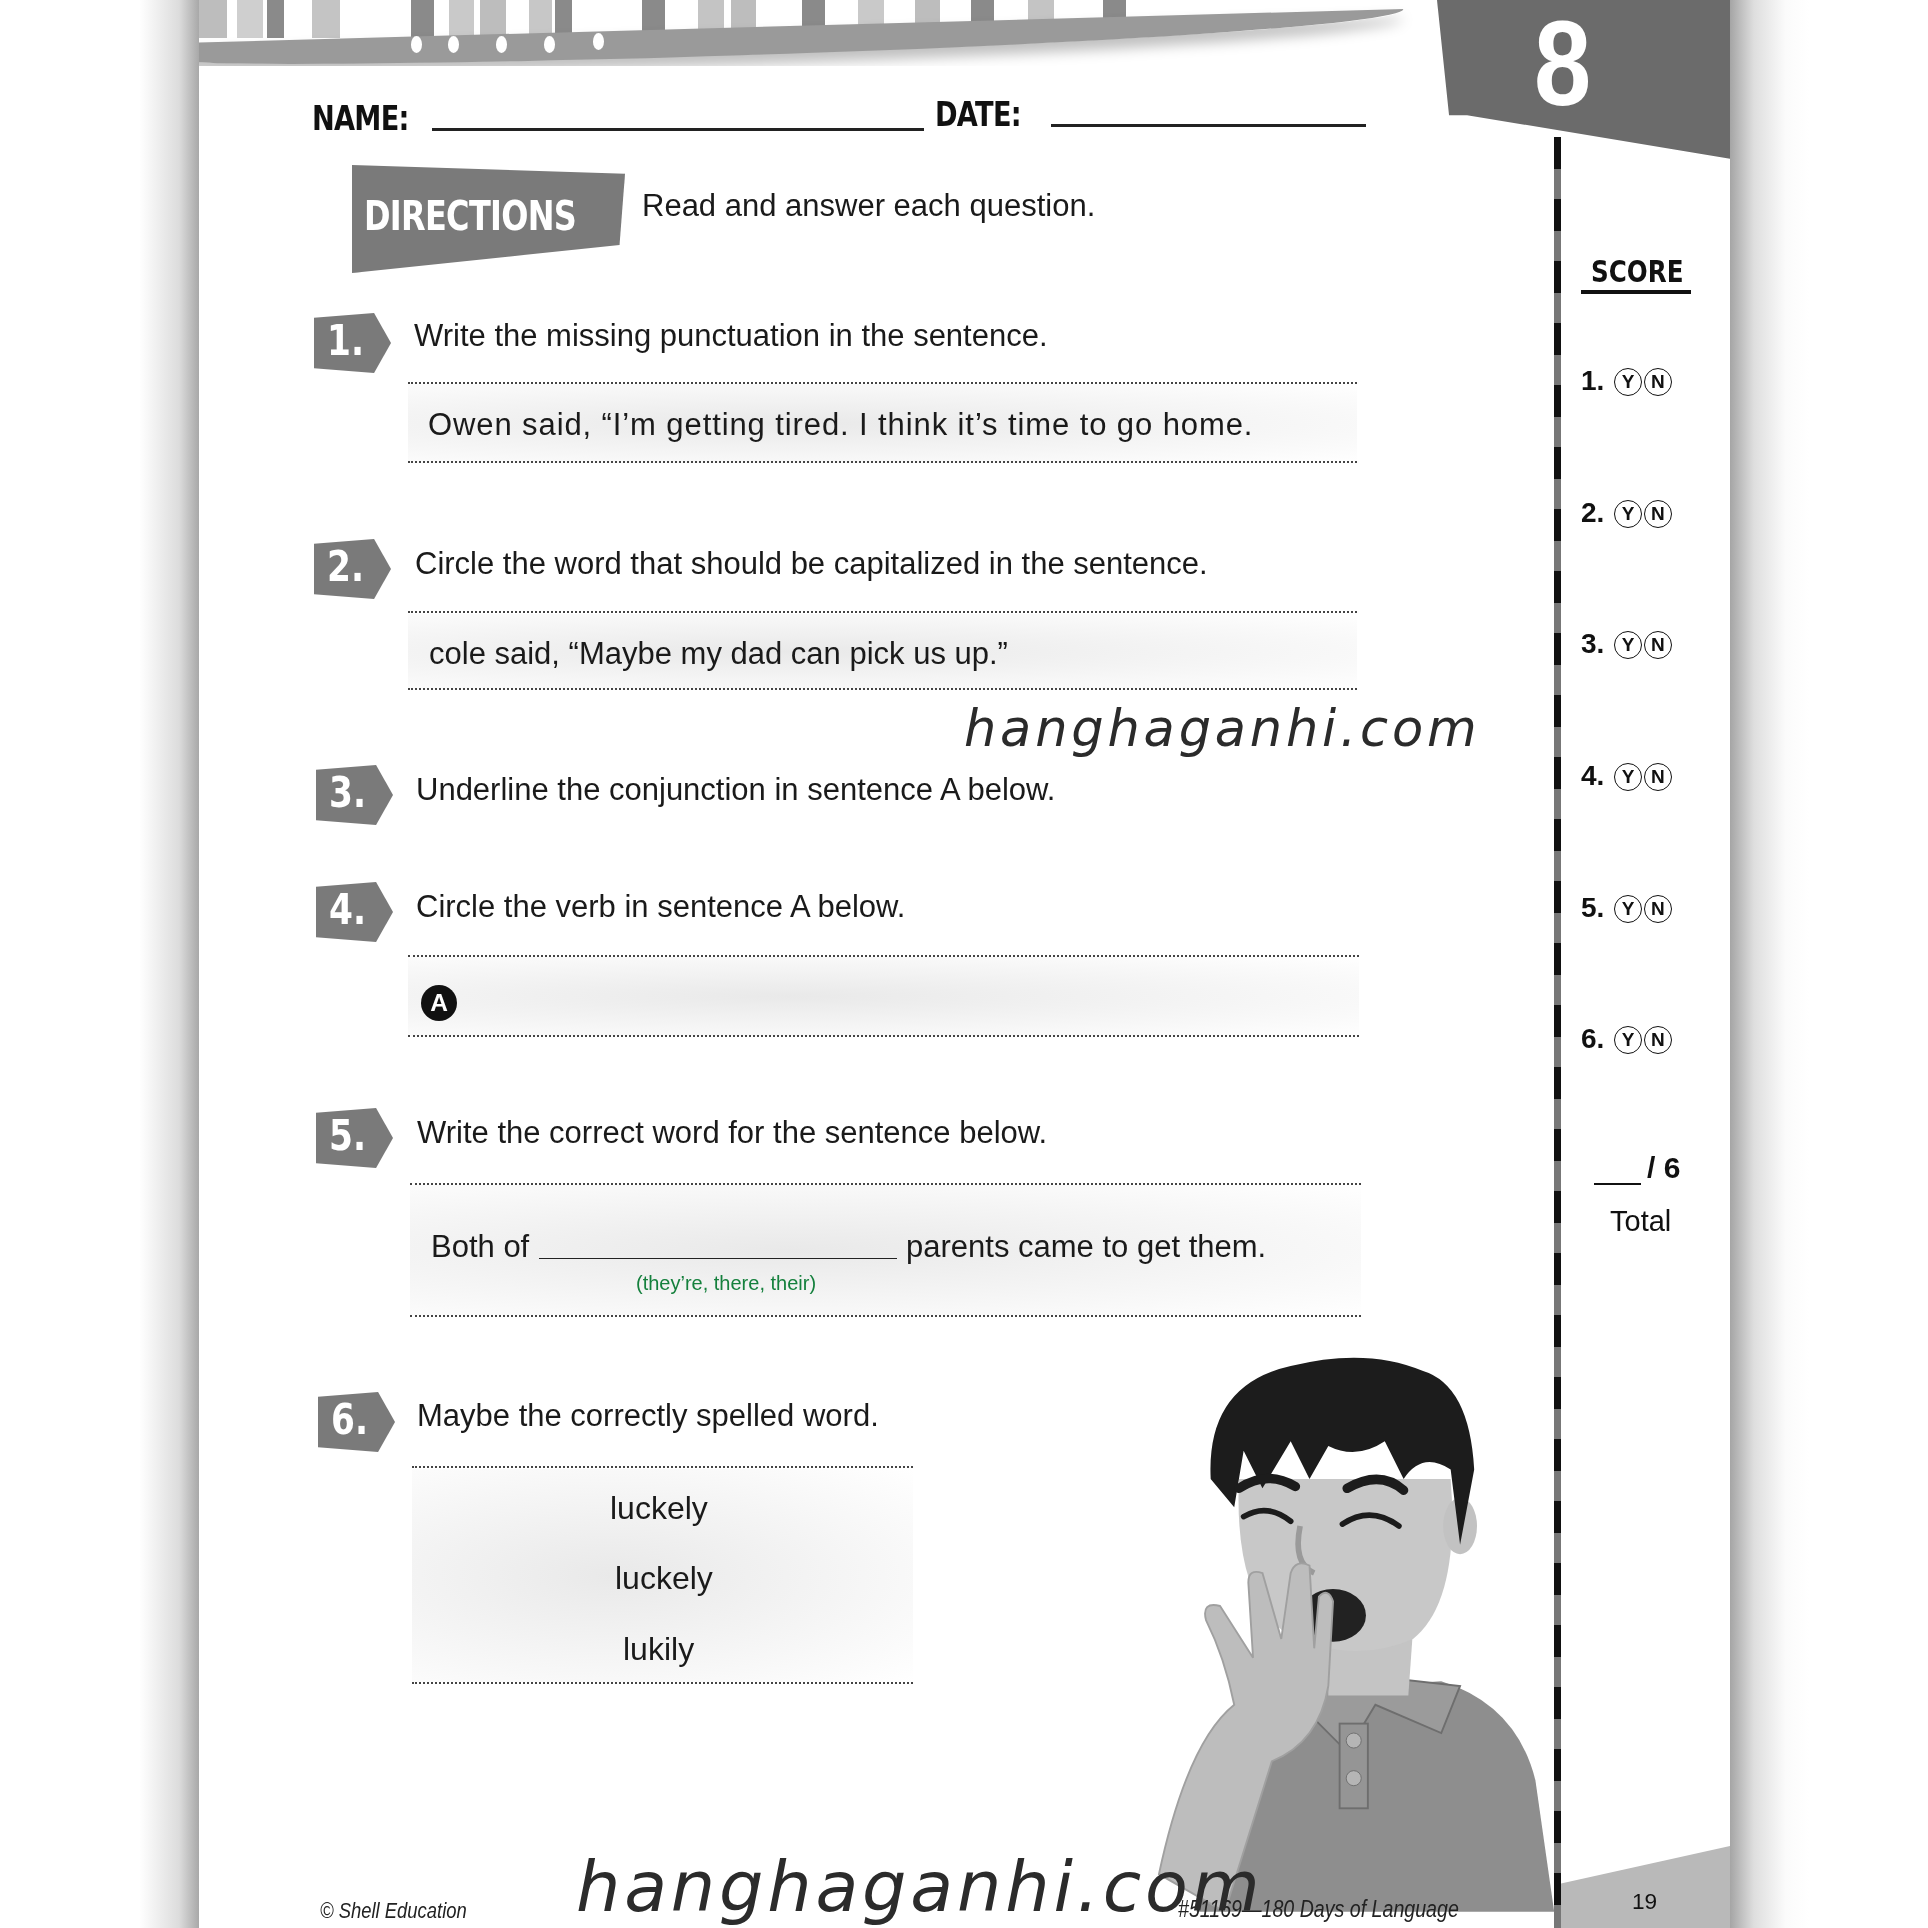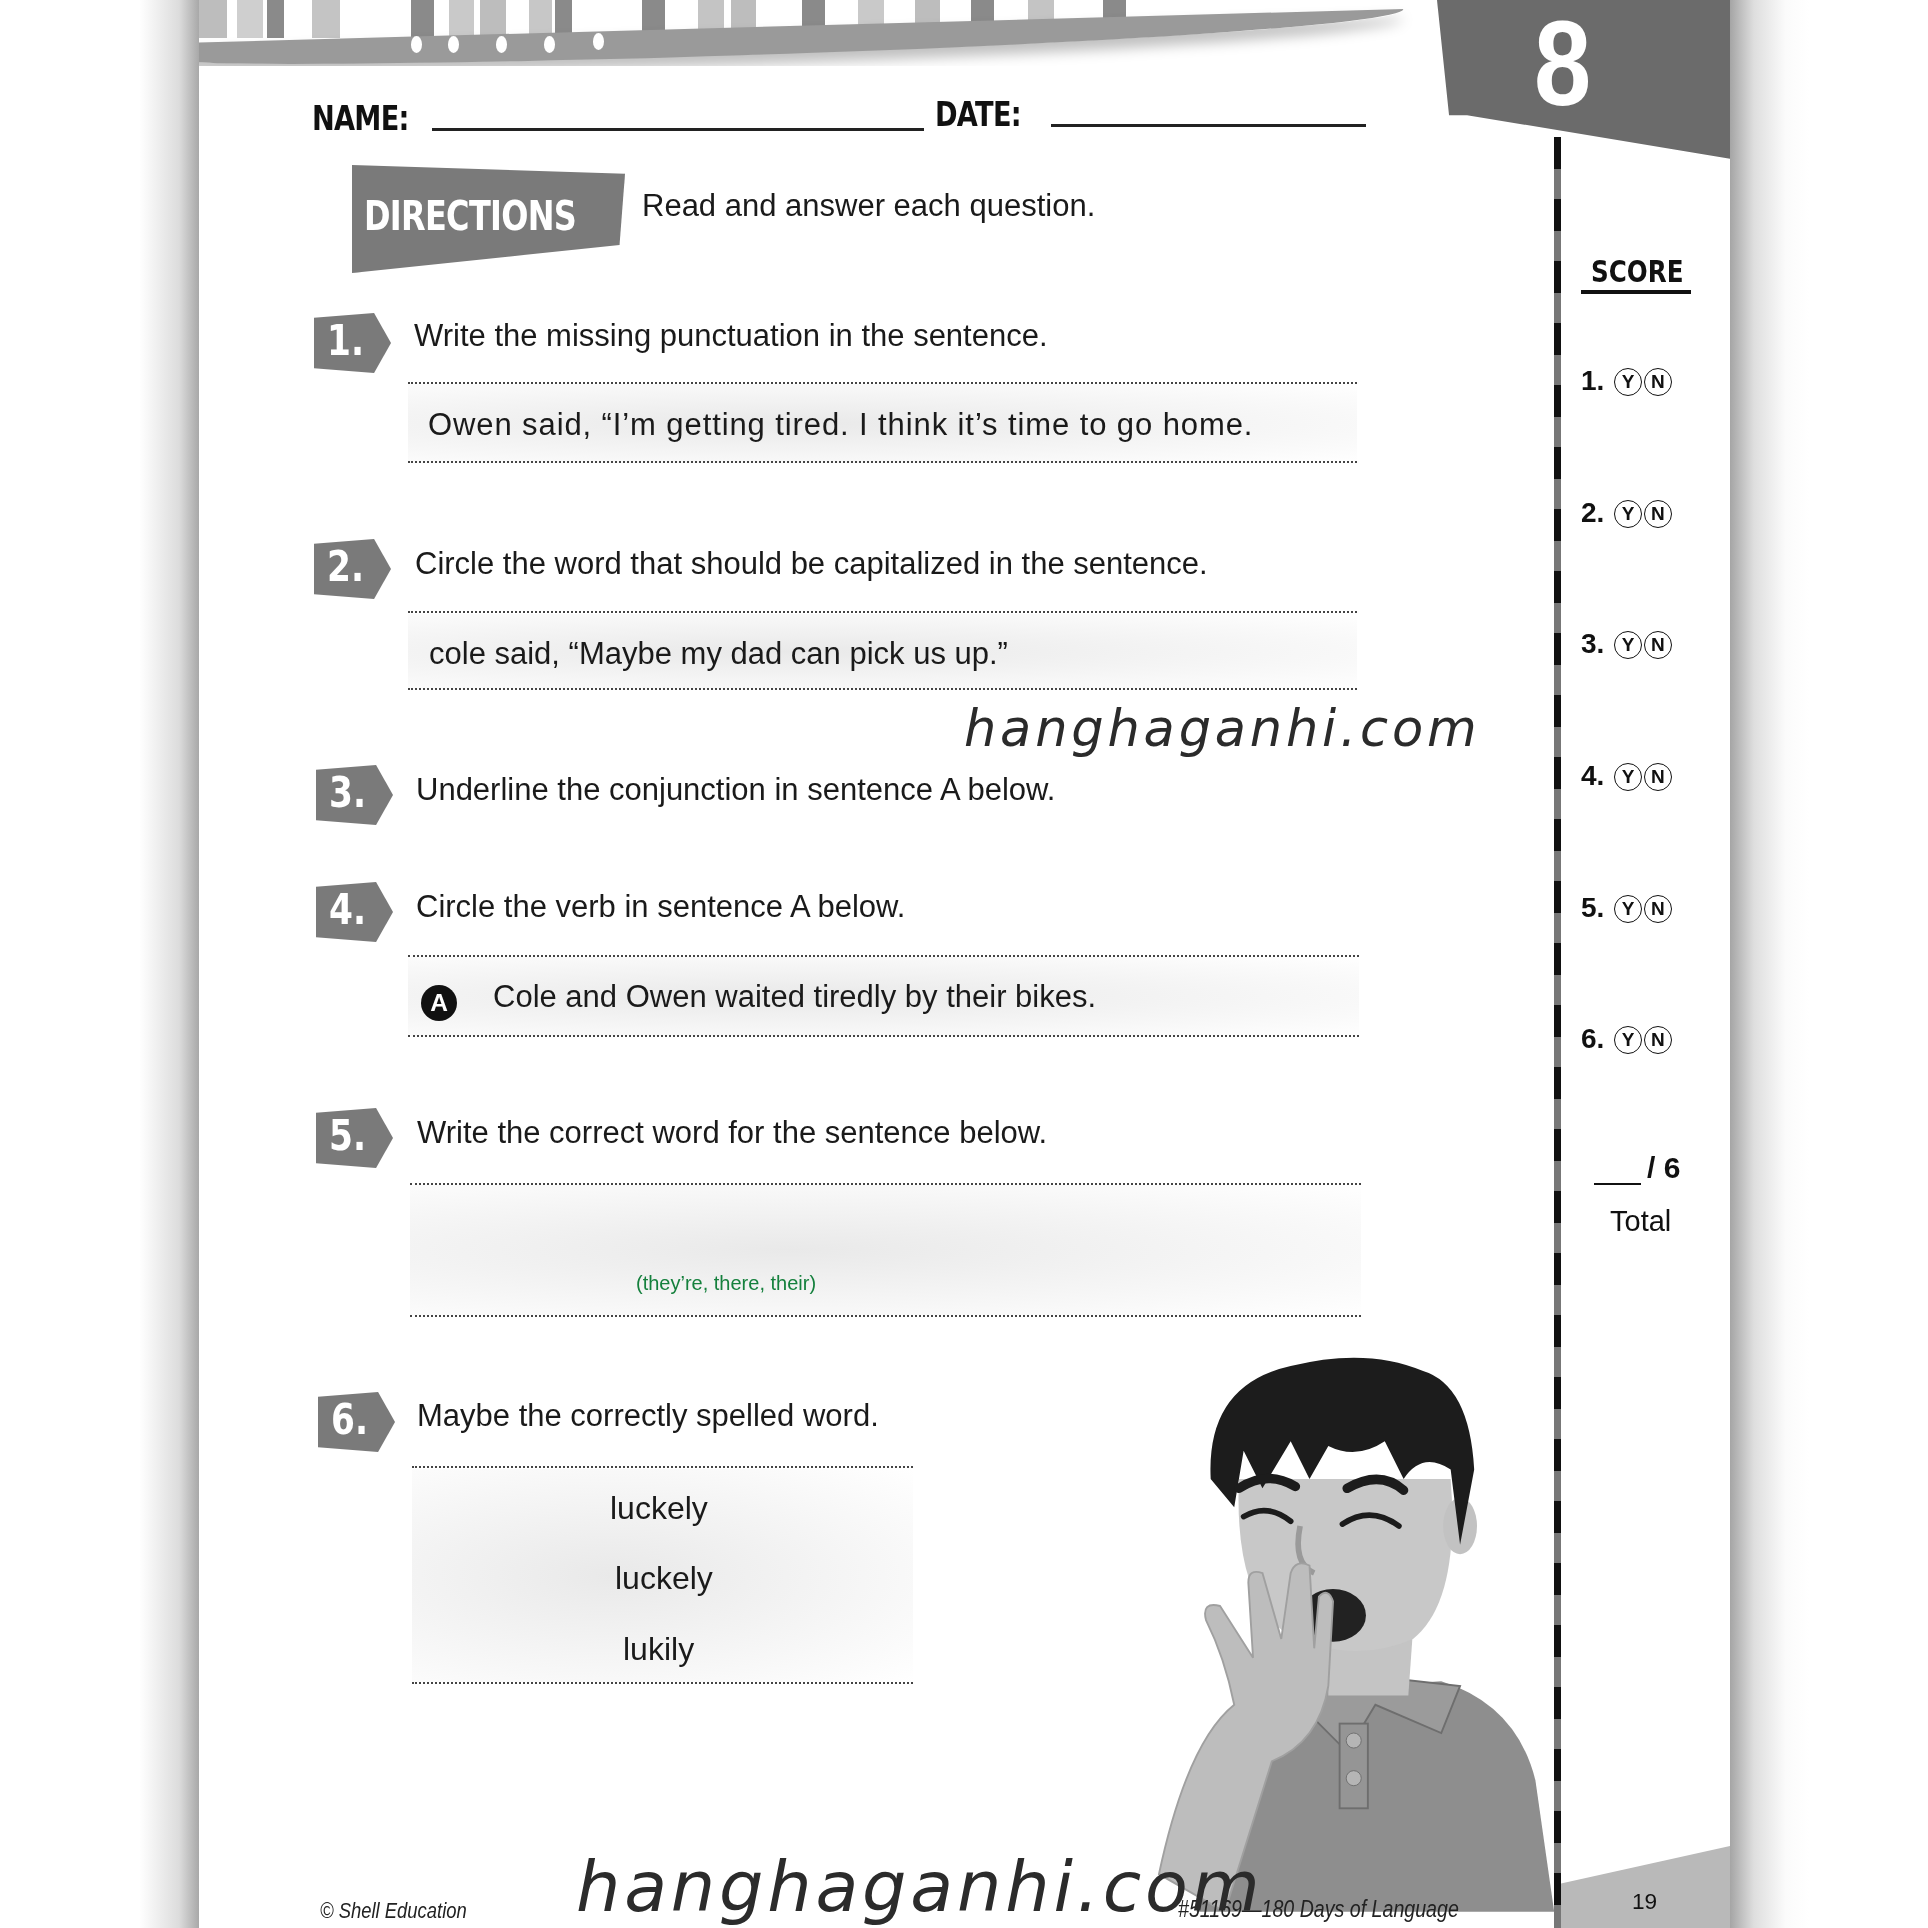--- a/index.html
+++ b/index.html
@@ -196,29 +196,29 @@
     </div>
   <div class="q-prompt" style="left:217px;top:772px">Underline the conjunction in sentence A below.</div>
 
   <div class="q-badge" style="left:117px;top:882px">
       <span>4.</span>
     </div>
   <div class="q-prompt" style="left:217px;top:889px">Circle the verb in sentence A below.</div>
   <div class="shade" style="left:209px;top:957px;width:951px;height:79px"></div>
   <div class="dots" style="left:209px;top:955px;width:951px"></div>
   <div class="sentence-a-marker" style="left:222px;top:985px">A</div>
-  <div class="sentence" style="left:294px;top:979px">Cole and Owen waited tiredly by their bikes.</div>
   <div class="dots" style="left:209px;top:1035px;width:951px"></div>
 
   <div class="q-badge" style="left:117px;top:1108px">
       <span>5.</span>
     </div>
   <div class="q-prompt" style="left:218px;top:1115px">Write the correct word for the sentence below.</div>
   <div class="shade" style="left:211px;top:1185px;width:951px;height:130px"></div>
   <div class="dots" style="left:211px;top:1183px;width:951px"></div>
+  <div class="sentence" style="left:232px;top:1229px"><span>Both of</span><span class="blank"></span><span>parents came to get them.</span></div>
   <div class="hint" style="left:437px;top:1272px">(they’re, there, their)</div>
   <div class="dots" style="left:211px;top:1315px;width:951px"></div>
 
   <div class="q-badge" style="left:119px;top:1392px">
       <span>6.</span>
     </div>
   <div class="q-prompt" style="left:218px;top:1398px">Maybe the correctly spelled word.</div>
   <div class="shade" style="left:213px;top:1469px;width:501px;height:213px"></div>
   <div class="dots" style="left:213px;top:1466px;width:501px"></div>
   <div class="choice" style="left:411px;top:1490px">luckely</div>

